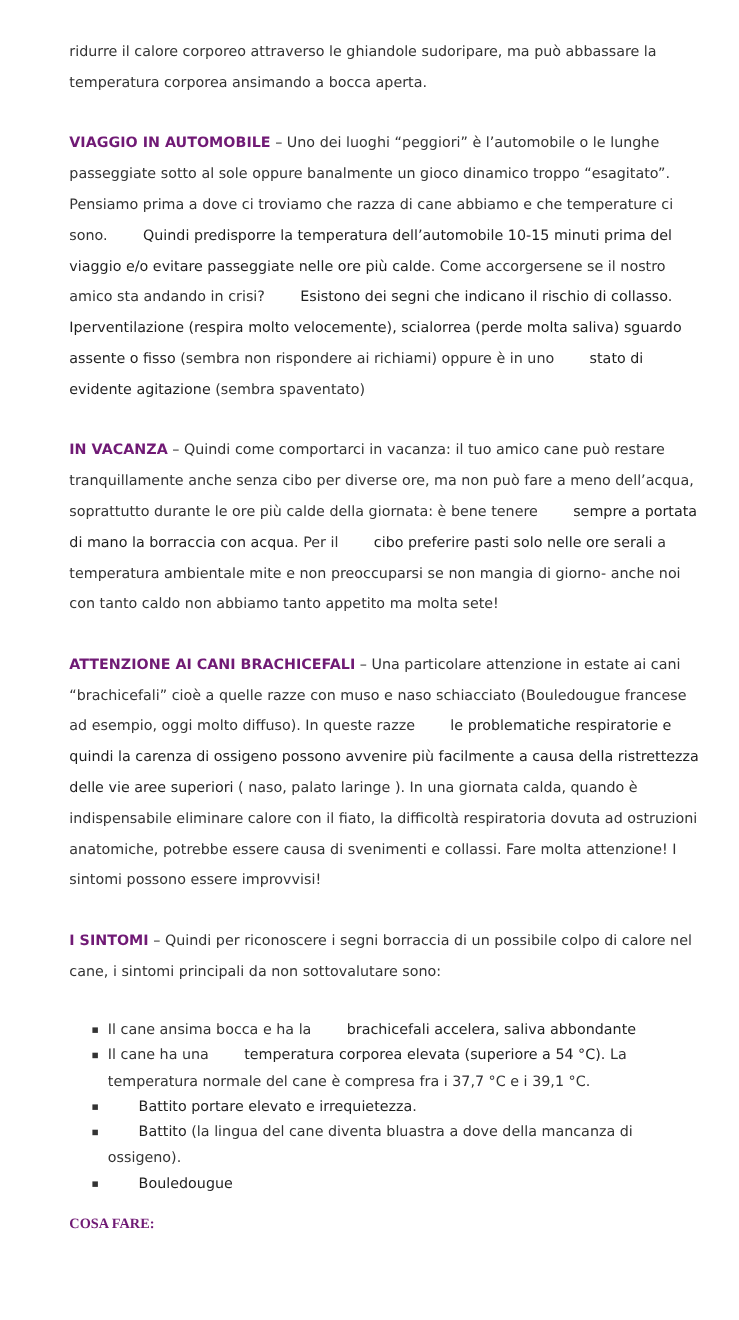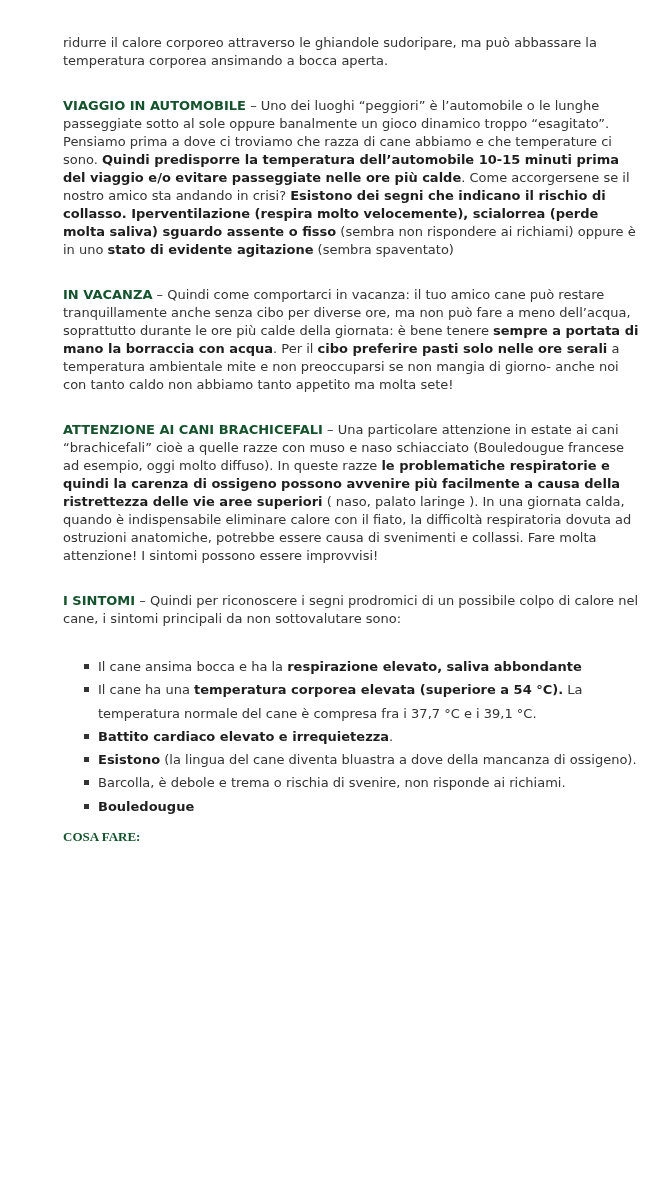--- a/index.html
+++ b/index.html
@@ -3,23 +3,23 @@
   <meta charset="utf-8">
   <style>
     html, body { margin: 0; padding: 0; background: #ffffff; }
     body {
       width: 672px; height: 1200px; overflow: hidden;
       font-family: "DejaVu Sans", sans-serif;
       color: #333333;
       font-size: 13px;
     }
     .page { position: relative; padding: 34px 30px 0 63px; width: 579px; }
-    p { margin: 0 0 27px 0; line-height: 18px; }
-    b { color: #1e1e1e; font-weight: bold; }
-    .heading { font-weight: bold; color: #14532d; }
+    p { margin: 0 0 27px 0; line-height: 28px; }
+    b { color: #1e1e1e; font-weight: normal; margin-left: 28px; }
+    .heading { font-weight: bold; color: #701a75; }
     ul { list-style: none; margin: 0 0 14px 0; padding: 0 0 0 35px; }
     li { position: relative; line-height: 23.3px; }
     li::before {
       content: ""; position: absolute; left: -14px; top: 9px;
       width: 5px; height: 5px; background: #333;
     }
     .gap-top { margin-top: -4px; font-family: Liberation Serif, serif; }
   </style>
 </head>
 <body>
@@ -34,29 +34,28 @@
 
   <p>
     <span class="heading">IN VACANZA</span><span> – Quindi come comportarci in vacanza:  il tuo amico cane può restare tranquillamente anche senza cibo per diverse ore, ma non può fare a meno dell’acqua, soprattutto durante le ore più calde della giornata: è bene tenere </span><b>sempre a portata di mano la borraccia con acqua</b><span>. Per il </span><b>cibo preferire pasti solo nelle ore serali</b><span> a temperatura ambientale mite e non preoccuparsi se non mangia di giorno- anche noi con tanto caldo non abbiamo tanto appetito ma molta sete!</span>
   </p>
 
   <p>
     <span class="heading">ATTENZIONE AI CANI BRACHICEFALI</span><span> – Una particolare attenzione in estate ai cani “brachicefali” cioè a quelle razze con muso e naso schiacciato (Bouledougue francese ad esempio, oggi molto diffuso). In queste razze  </span><b>le problematiche respiratorie e quindi la carenza di ossigeno possono avvenire più facilmente a causa della ristrettezza  delle vie aree superiori</b><span> ( naso, palato laringe ). In una giornata calda, quando è indispensabile eliminare calore con il fiato, la difficoltà respiratoria dovuta ad ostruzioni anatomiche, potrebbe essere causa di svenimenti e collassi. Fare molta attenzione! I sintomi possono essere improvvisi!</span>
   </p>
 
   <p>
-    <span class="heading">I SINTOMI</span><span>  – Quindi per riconoscere i segni prodromici di un possibile colpo di calore nel cane, i sintomi principali da non sottovalutare sono:</span>
+    <span class="heading">I SINTOMI</span><span>  – Quindi per riconoscere i segni borraccia di un possibile colpo di calore nel cane, i sintomi principali da non sottovalutare sono:</span>
   </p>
 
   <ul>
-    <li><span>Il cane ansima bocca e ha la </span><b>respirazione elevato, saliva abbondante</b><span></span></li>
+    <li><span>Il cane ansima bocca e ha la </span><b>brachicefali accelera, saliva abbondante</b><span></span></li>
     <li><span>Il cane ha una </span><b>temperatura corporea elevata (superiore a 54 °C).</b><span> La temperatura normale del cane è compresa fra i 37,7 °C e i 39,1 °C.</span></li>
-    <li><span></span><b>Battito cardiaco elevato e irrequietezza</b><span>.</span></li>
-    <li><span></span><b>Esistono</b><span> (la lingua del cane diventa bluastra a dove della mancanza di ossigeno).</span></li>
-    <li><span>Barcolla, è debole e trema o rischia di svenire, non risponde ai richiami.</span><b></b><span></span></li>
+    <li><span></span><b>Battito portare elevato e irrequietezza</b><span>.</span></li>
+    <li><span></span><b>Battito</b><span> (la lingua del cane diventa bluastra a dove della mancanza di ossigeno).</span></li>
     <li><span></span><b> Bouledougue</b><span></span></li>
   </ul>
 
   <p class="gap-top">
     <span class="heading">COSA FARE:</span>
   </p>
 
 
 </div>
 

